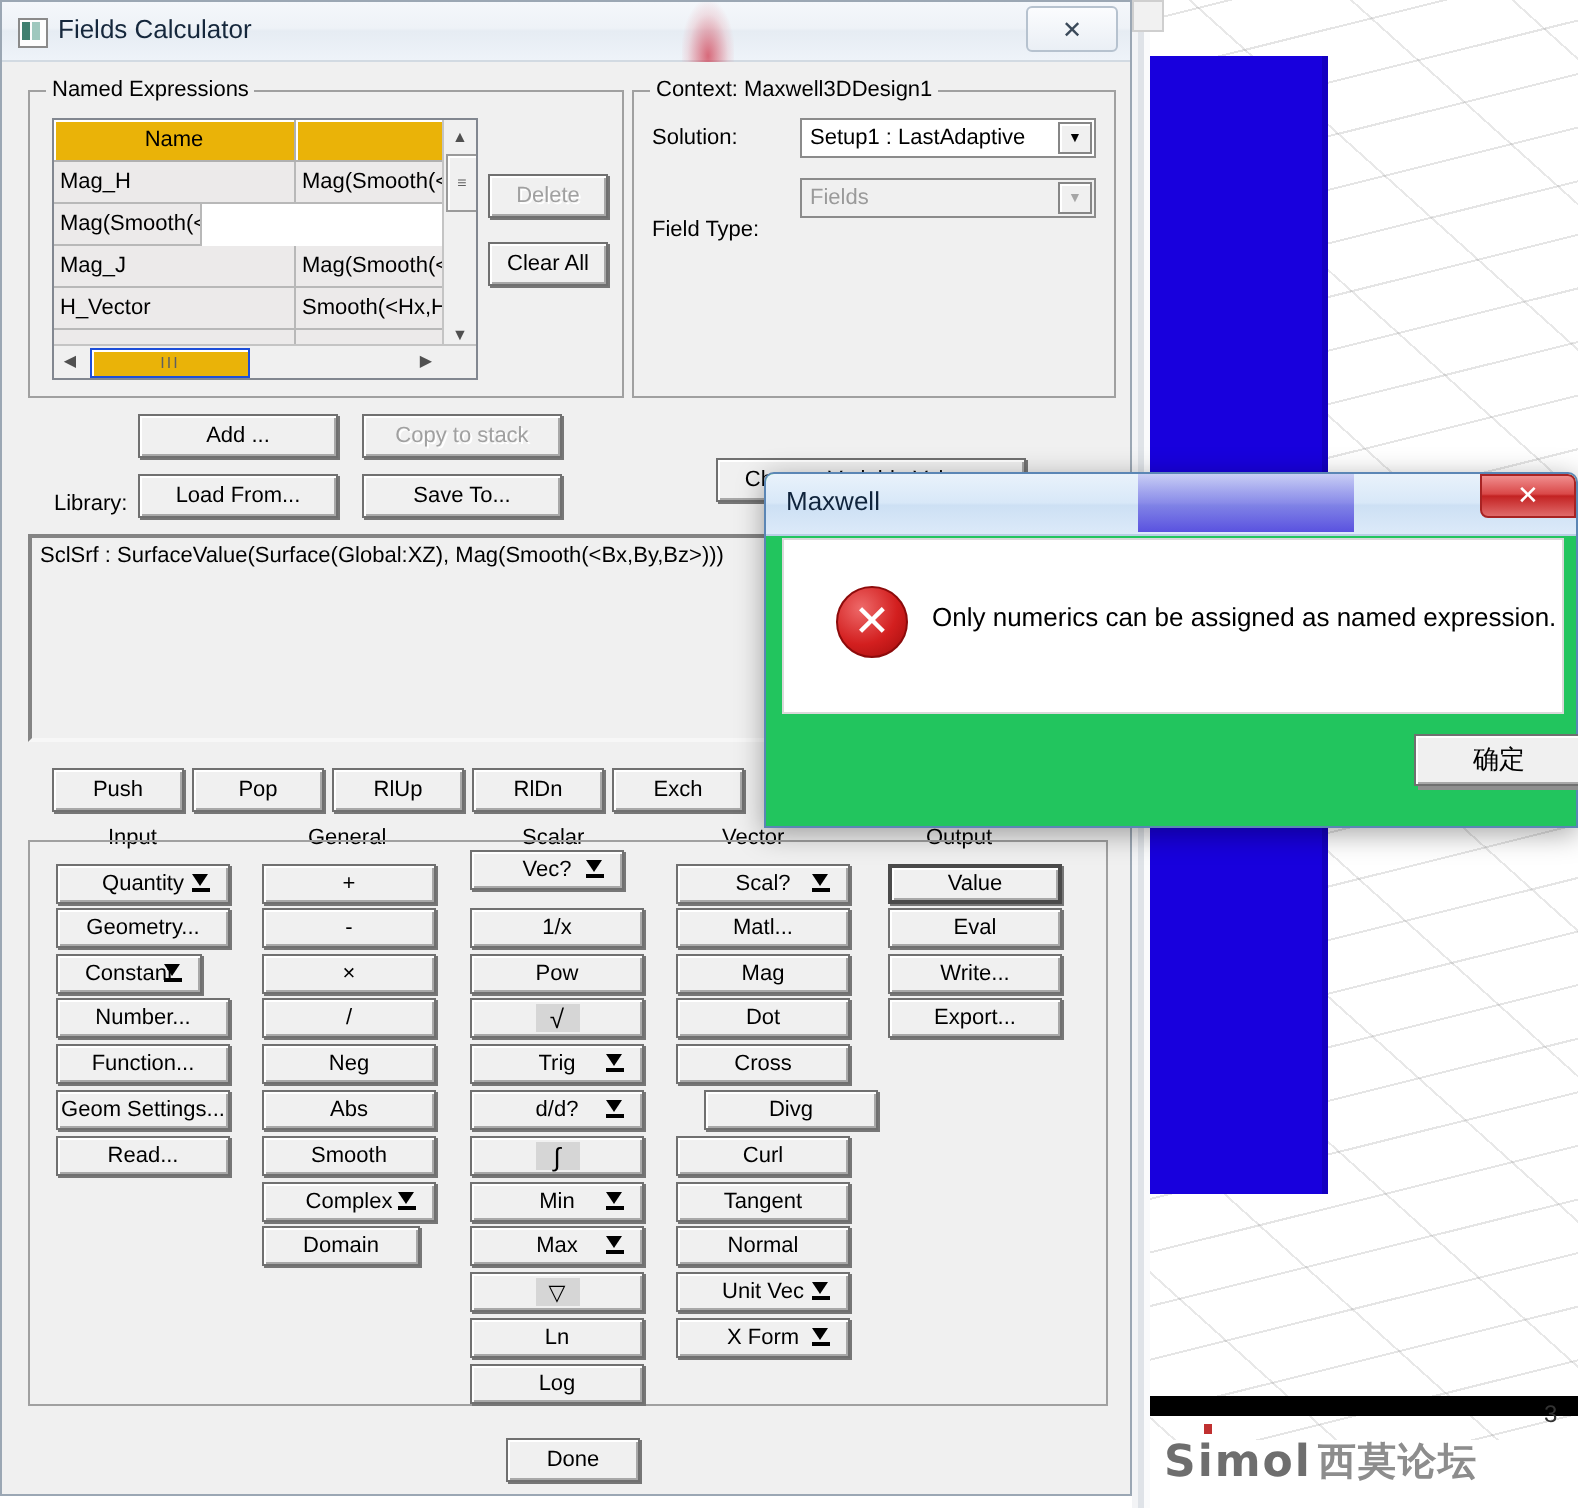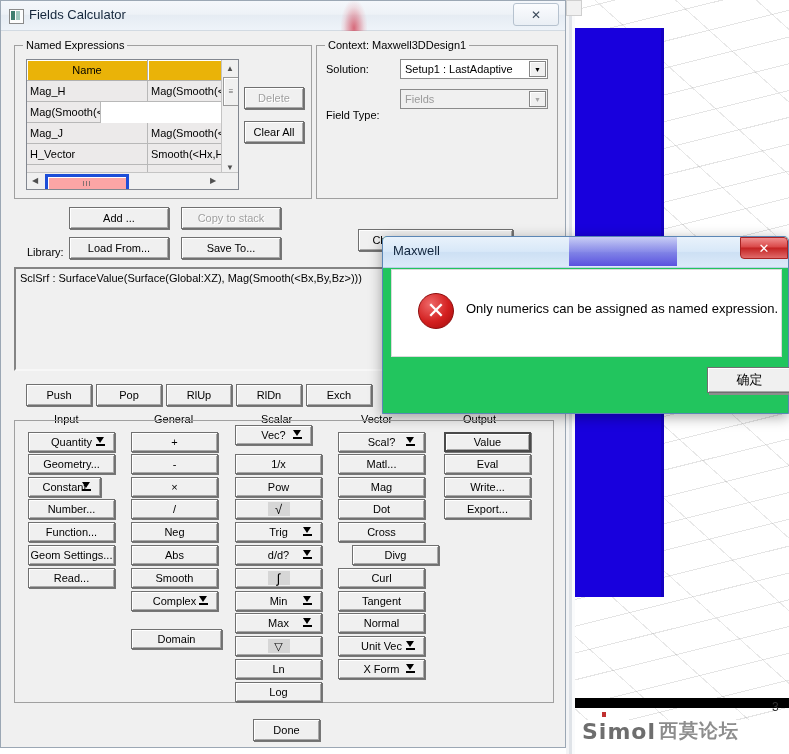--- a/index.html
+++ b/index.html
@@ -75,22 +75,22 @@
   .c-name{width:121px;} .c-expr{width:74px;}
   #ne-vscroll{position:absolute;right:0;top:0;width:16px;height:115px;background:#f0f0f0;border-left:1px solid #c4c4c4;}
   #ne-vscroll .sb-arrow{position:absolute;left:0;width:16px;height:16px;background:#f0f0f0;
      display:flex;align-items:center;justify-content:center;font-size:8px;color:#505050;}
   #ne-vscroll .sb-thumb{position:absolute;left:1px;top:17px;width:14px;height:27px;background:#f0f0f0;
      border:1px solid #9a9a9a;box-shadow:inset 1px 1px 0 #fff;display:flex;align-items:center;justify-content:center;
      font-size:8px;color:#606060;}
   #ne-hscroll{position:absolute;left:0;bottom:0;width:100%;height:16px;background:#f0f0f0;border-top:1px solid #c4c4c4;}
   #ne-hscroll .sb-arrow{position:absolute;top:0;width:16px;height:15px;display:flex;align-items:center;
      justify-content:center;font-size:8px;color:#505050;}
-  #ne-hscroll .sb-thumb{position:absolute;left:18px;top:1px;width:78px;height:13px;background:#fca5a5;
-     border:3px solid #1d4ed8;box-shadow:inset 1px 1px 0 #fff;display:flex;align-items:center;justify-content:center;
+  #ne-hscroll .sb-thumb{position:absolute;left:18px;top:1px;width:78px;height:13px;background:#eab308;
+     border:1px solid #1d4ed8;box-shadow:inset 1px 1px 0 #fff;display:flex;align-items:center;justify-content:center;
      font-size:8px;color:#606060;letter-spacing:1px;}
 
   
   .lbl{position:absolute;font-size:11px;color:#000;}
   .combo{position:absolute;height:20px;background:#fff;border:1px solid #8b8b8b;
      box-sizing:border-box;display:flex;align-items:center;padding-left:4px;font-size:11px;}
   .combo.dis{background:#f0f0f0;color:#9a9a9a;}
   .combo .cb-btn{position:absolute;right:1px;top:1px;width:17px;height:16px;background:#f0f0f0;
      border:1px solid #868686;box-shadow:inset 1px 1px 0 #fff;display:flex;align-items:center;justify-content:center;
      font-size:7px;color:#000;box-sizing:border-box;}
@@ -258,21 +258,21 @@
   <div class="btn" style="left:130px;top:453px;width:87px;height:20px;">-</div>
   <div class="btn" style="left:130px;top:476px;width:87px;height:20px;">×</div>
   <div class="btn" style="left:130px;top:498px;width:87px;height:20px;">/</div>
   <div class="btn" style="left:130px;top:521px;width:87px;height:20px;">Neg</div>
   <div class="btn" style="left:130px;top:544px;width:87px;height:20px;">Abs</div>
   <div class="btn" style="left:130px;top:567px;width:87px;height:20px;">Smooth</div>
   <div class="btn" style="left:130px;top:590px;width:87px;height:20px;">
     <span>Complex</span>
       <span class="arw"></span>
     </div>
-  <div class="btn" style="left:130px;top:612px;width:91px;height:20px;margin-top:16px;">Domain</div>
+  <div class="btn" style="left:130px;top:612px;width:79px;height:20px;">Domain</div>
 
   <div class="btn" style="left:234px;top:424px;width:77px;height:20px;">
     <span>Vec?</span>
       <span class="arw"></span>
     </div>
   <div class="btn" style="left:234px;top:453px;width:87px;height:20px;">1/x</div>
   <div class="btn" style="left:234px;top:476px;width:87px;height:20px;">Pow</div>
   <div class="btn" style="left:234px;top:498px;width:87px;height:20px;">
     <span class="glyph-box">√</span>
     </div>

